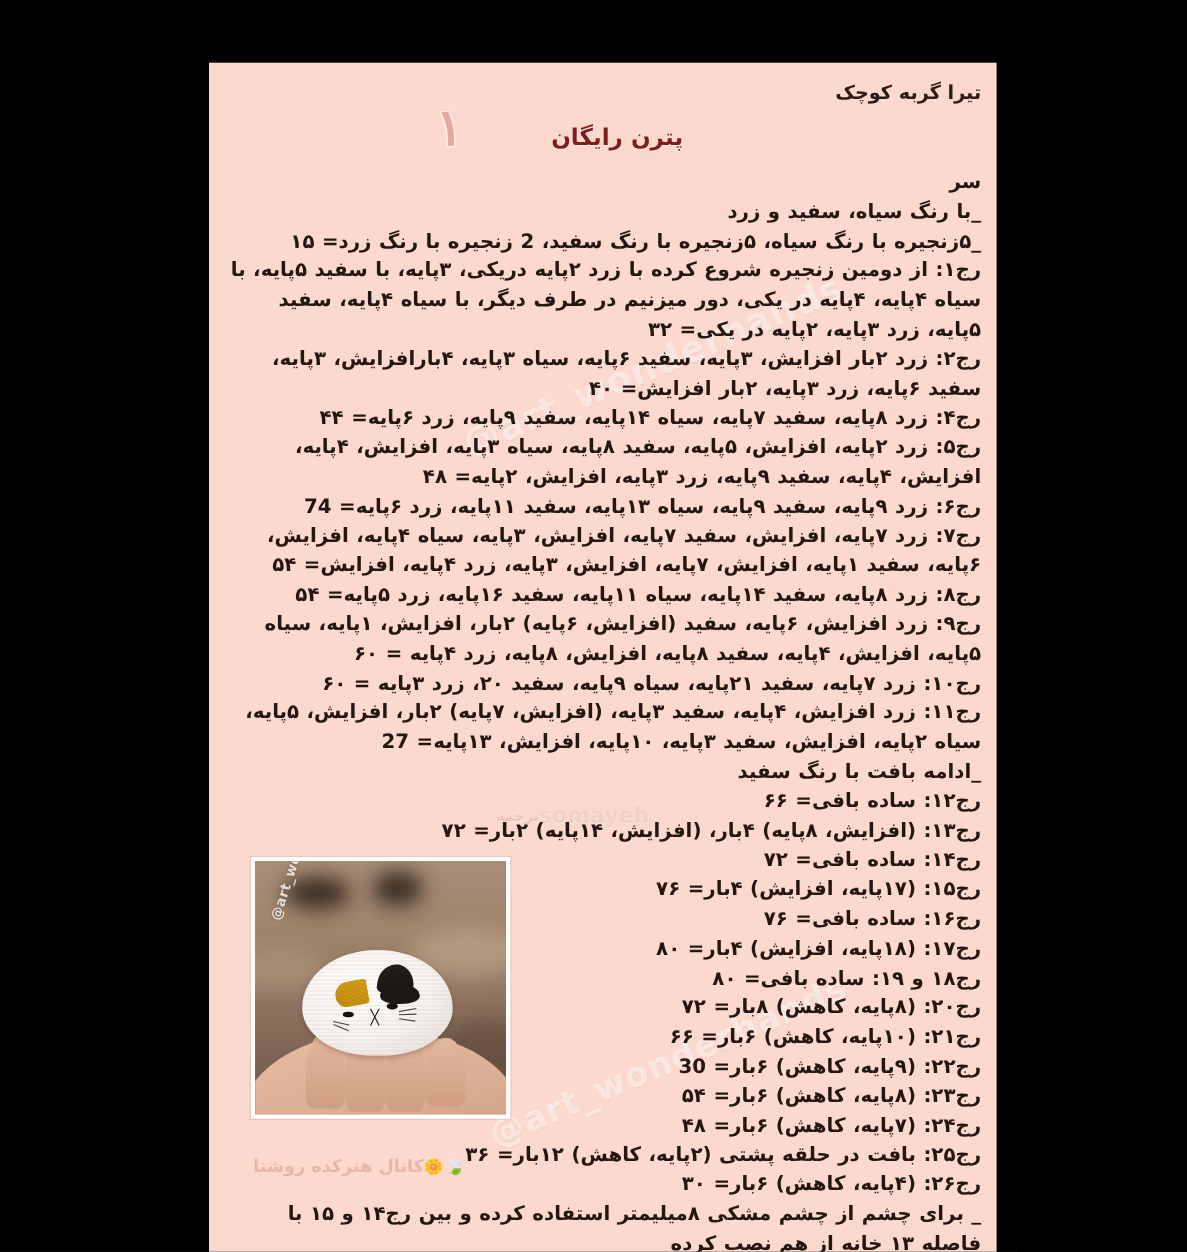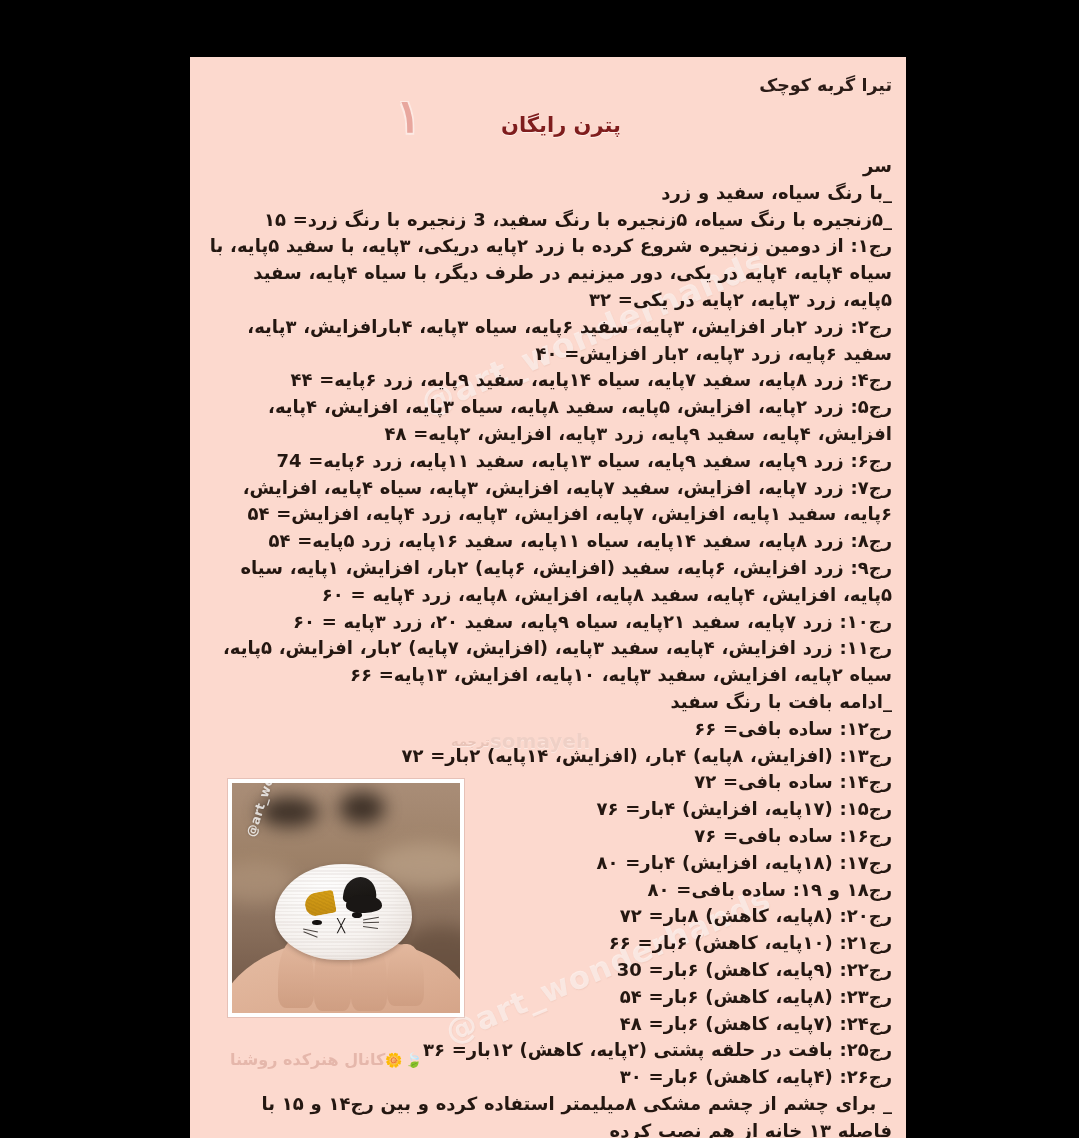--- a/index.html
+++ b/index.html
@@ -309,31 +309,31 @@
   <div class="sheet-wm" id="watermark-upper">@art_wonderhands</div>
   <div class="sheet-wm" id="watermark-lower">@art_wonderhands</div>
 
   <div id="translator-credit">
     <span class="fa">ترجمه</span><span>somayeh</span>
   </div>
 
   <div id="instruction-body">
       <p class="line sec">سر</p>
       <p class="line sec">_با رنگ سیاه، سفید و زرد</p>
-      <p class="line sec">_۵زنجیره با رنگ سیاه، ۵زنجیره با رنگ سفید، 3 زنجیره با رنگ زرد= ۱۵</p>
+      <p class="line sec">_۵زنجیره با رنگ سیاه، ۵زنجیره با رنگ سفید، 2 زنجیره با رنگ زرد= ۱۵</p>
       <p class="line">رج۱: از دومین زنجیره شروع کرده با زرد ۲پایه دریکی، ۳پایه، با سفید ۵پایه، با سیاه ۴پایه، ۴پایه در یکی، دور میزنیم در طرف دیگر، با سیاه ۴پایه، سفید ۵پایه، زرد ۳پایه، ۲پایه در یکی= ۳۲</p>
       <p class="line">رج۲: زرد ۲بار افزایش، ۳پایه، سفید ۶پایه، سیاه ۳پایه، ۴بارافزایش، ۳پایه، سفید ۶پایه، زرد ۳پایه، ۲بار افزایش= ۴۰</p>
       <p class="line">رج۴: زرد ۸پایه، سفید ۷پایه، سیاه ۱۴پایه، سفید ۹پایه، زرد ۶پایه= ۴۴</p>
       <p class="line">رج۵: زرد ۲پایه، افزایش، ۵پایه، سفید ۸پایه، سیاه ۳پایه، افزایش، ۴پایه، افزایش، ۴پایه، سفید ۹پایه، زرد ۳پایه، افزایش، ۲پایه= ۴۸</p>
       <p class="line">رج۶: زرد ۹پایه، سفید ۹پایه، سیاه ۱۳پایه، سفید ۱۱پایه، زرد ۶پایه= 74</p>
       <p class="line">رج۷: زرد ۷پایه، افزایش، سفید ۷پایه، افزایش، ۳پایه، سیاه ۴پایه، افزایش، ۶پایه، سفید ۱پایه، افزایش، ۷پایه، افزایش، ۳پایه، زرد ۴پایه، افزایش= ۵۴</p>
       <p class="line">رج۸: زرد ۸پایه، سفید ۱۴پایه، سیاه ۱۱پایه، سفید ۱۶پایه، زرد ۵پایه= ۵۴</p>
       <p class="line">رج۹: زرد افزایش، ۶پایه، سفید (افزایش، ۶پایه) ۲بار، افزایش، ۱پایه، سیاه ۵پایه، افزایش، ۴پایه، سفید ۸پایه، افزایش، ۸پایه، زرد ۴پایه = ۶۰</p>
       <p class="line">رج۱۰: زرد ۷پایه، سفید ۲۱پایه، سیاه ۹پایه، سفید ۲۰، زرد ۳پایه = ۶۰</p>
-      <p class="line">رج۱۱: زرد افزایش، ۴پایه، سفید ۳پایه، (افزایش، ۷پایه) ۲بار، افزایش، ۵پایه، سیاه ۲پایه، افزایش، سفید ۳پایه، ۱۰پایه، افزایش، ۱۳پایه= ۶۶</p>
+      <p class="line">رج۱۱: زرد افزایش، ۴پایه، سفید ۳پایه، (افزایش، ۷پایه) ۲بار، افزایش، ۵پایه، سیاه ۲پایه، افزایش، سفید ۳پایه، ۱۰پایه، افزایش، ۱۳پایه= 27</p>
       <p class="line sec">_ادامه بافت با رنگ سفید</p>
       <p class="line">رج۱۲: ساده بافی= ۶۶</p>
       <p class="line">رج۱۳: (افزایش، ۸پایه) ۴بار، (افزایش، ۱۴پایه) ۲بار= ۷۲</p>
       <p class="line">رج۱۴: ساده بافی= ۷۲</p>
       <p class="line">رج۱۵: (۱۷پایه، افزایش) ۴بار= ۷۶</p>
       <p class="line">رج۱۶: ساده بافی= ۷۶</p>
       <p class="line">رج۱۷: (۱۸پایه، افزایش) ۴بار= ۸۰</p>
       <p class="line">رج۱۸ و ۱۹: ساده بافی= ۸۰</p>
       <p class="line">رج۲۰: (۸پایه، کاهش) ۸بار= ۷۲</p>
       <p class="line">رج۲۱: (۱۰پایه، کاهش) ۶بار= ۶۶</p>

